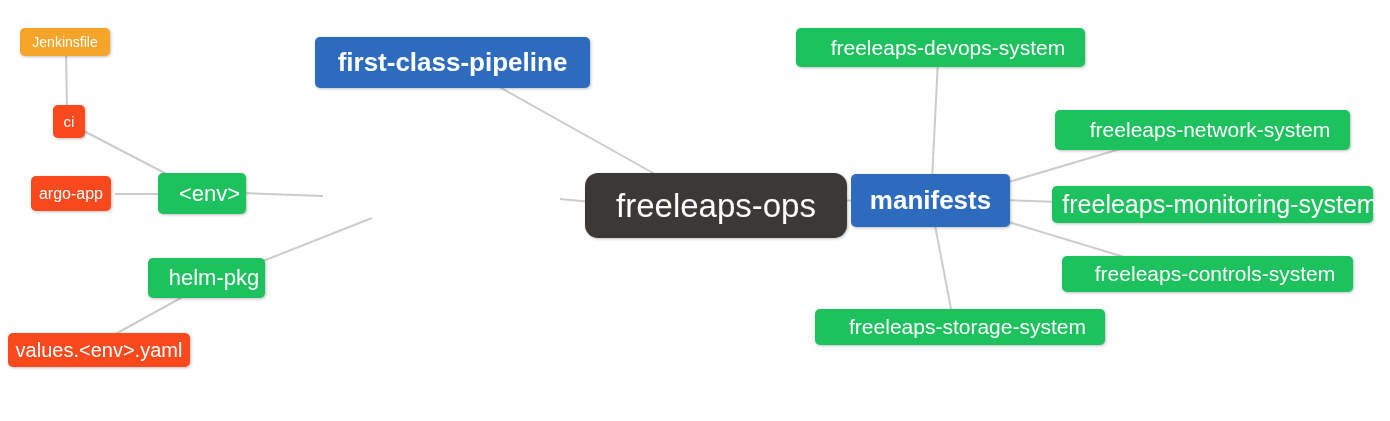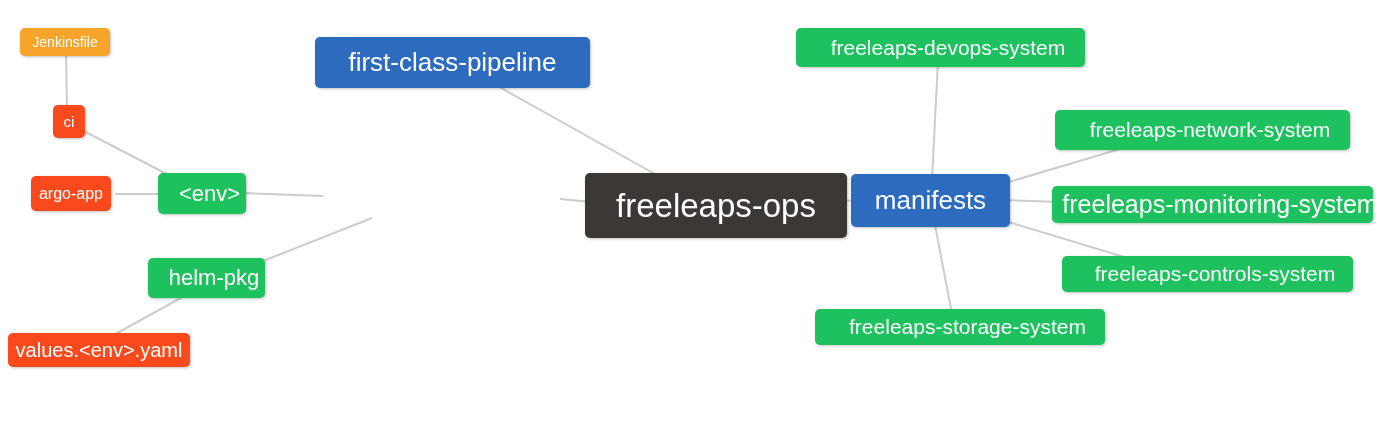--- a/index.html
+++ b/index.html
@@ -31,35 +31,35 @@
     display: flex;
     align-items: center;
     justify-content: center;
     color: #ffffff;
     border-radius: 5px;
     white-space: nowrap;
     box-shadow: 1px 1px 3px rgba(0,0,0,0.25);
     cursor: default;
     box-sizing: border-box;
   }
-  .n-blue   { background: #2d6bbe; }
+  .n-blue   { background: #2d6bbe; font-weight: bold; }
   .n-green  { background: #1dc25f; padding-left: 15px; }
   .n-dark   { background: #3b3836; }
   .n-orange { background: #f7a52a; text-align: center; }
   .n-red    { background: #fa4a1d; }
 
   #node-jenkinsfile          { left: 20px;   top: 28px;  width: 90px;  height: 28px; font-size: 14px; }
   #node-ci                   { left: 53px;   top: 105px; width: 32px;  height: 33px; font-size: 15px; }
   #node-argo-app             { left: 31px;   top: 176px; width: 80px;  height: 35px; font-size: 16px; }
   #node-env                  { left: 158px;  top: 173px; width: 88px;  height: 41px; font-size: 22px; }
   #node-helm-pkg             { left: 148px;  top: 258px; width: 117px; height: 40px; font-size: 22px; }
   #node-values-yaml          { left: 8px;    top: 333px; width: 182px; height: 34px; font-size: 20px; }
   #node-first-class-pipeline { left: 315px;  top: 37px;  width: 275px; height: 51px; font-size: 26px; }
   #node-service-name         { left: 317px;  top: 171px; width: 250px; height: 51px; font-size: 26px; }
-  #node-freeleaps-ops        { left: 585px;  top: 173px; width: 262px; height: 65px; font-size: 33px; }
+  #node-freeleaps-ops        { left: 585px;  top: 173px; width: 262px; height: 65px; font-size: 33px; border-radius: 13px; }
   #node-manifests            { left: 851px;  top: 174px; width: 159px; height: 53px; font-size: 26px; }
   #node-devops-system        { left: 796px;  top: 28px;  width: 289px; height: 39px; font-size: 21px; }
   #node-network-system       { left: 1055px; top: 110px; width: 295px; height: 40px; font-size: 21px; }
   #node-monitoring-system    { left: 1052px; top: 186px; width: 321px; height: 37px; font-size: 25px; }
   #node-controls-system      { left: 1062px; top: 256px; width: 291px; height: 36px; font-size: 21px; }
   #node-storage-system       { left: 815px;  top: 309px; width: 290px; height: 36px; font-size: 21px; }
 </style>
 </head>
 <body>
 

